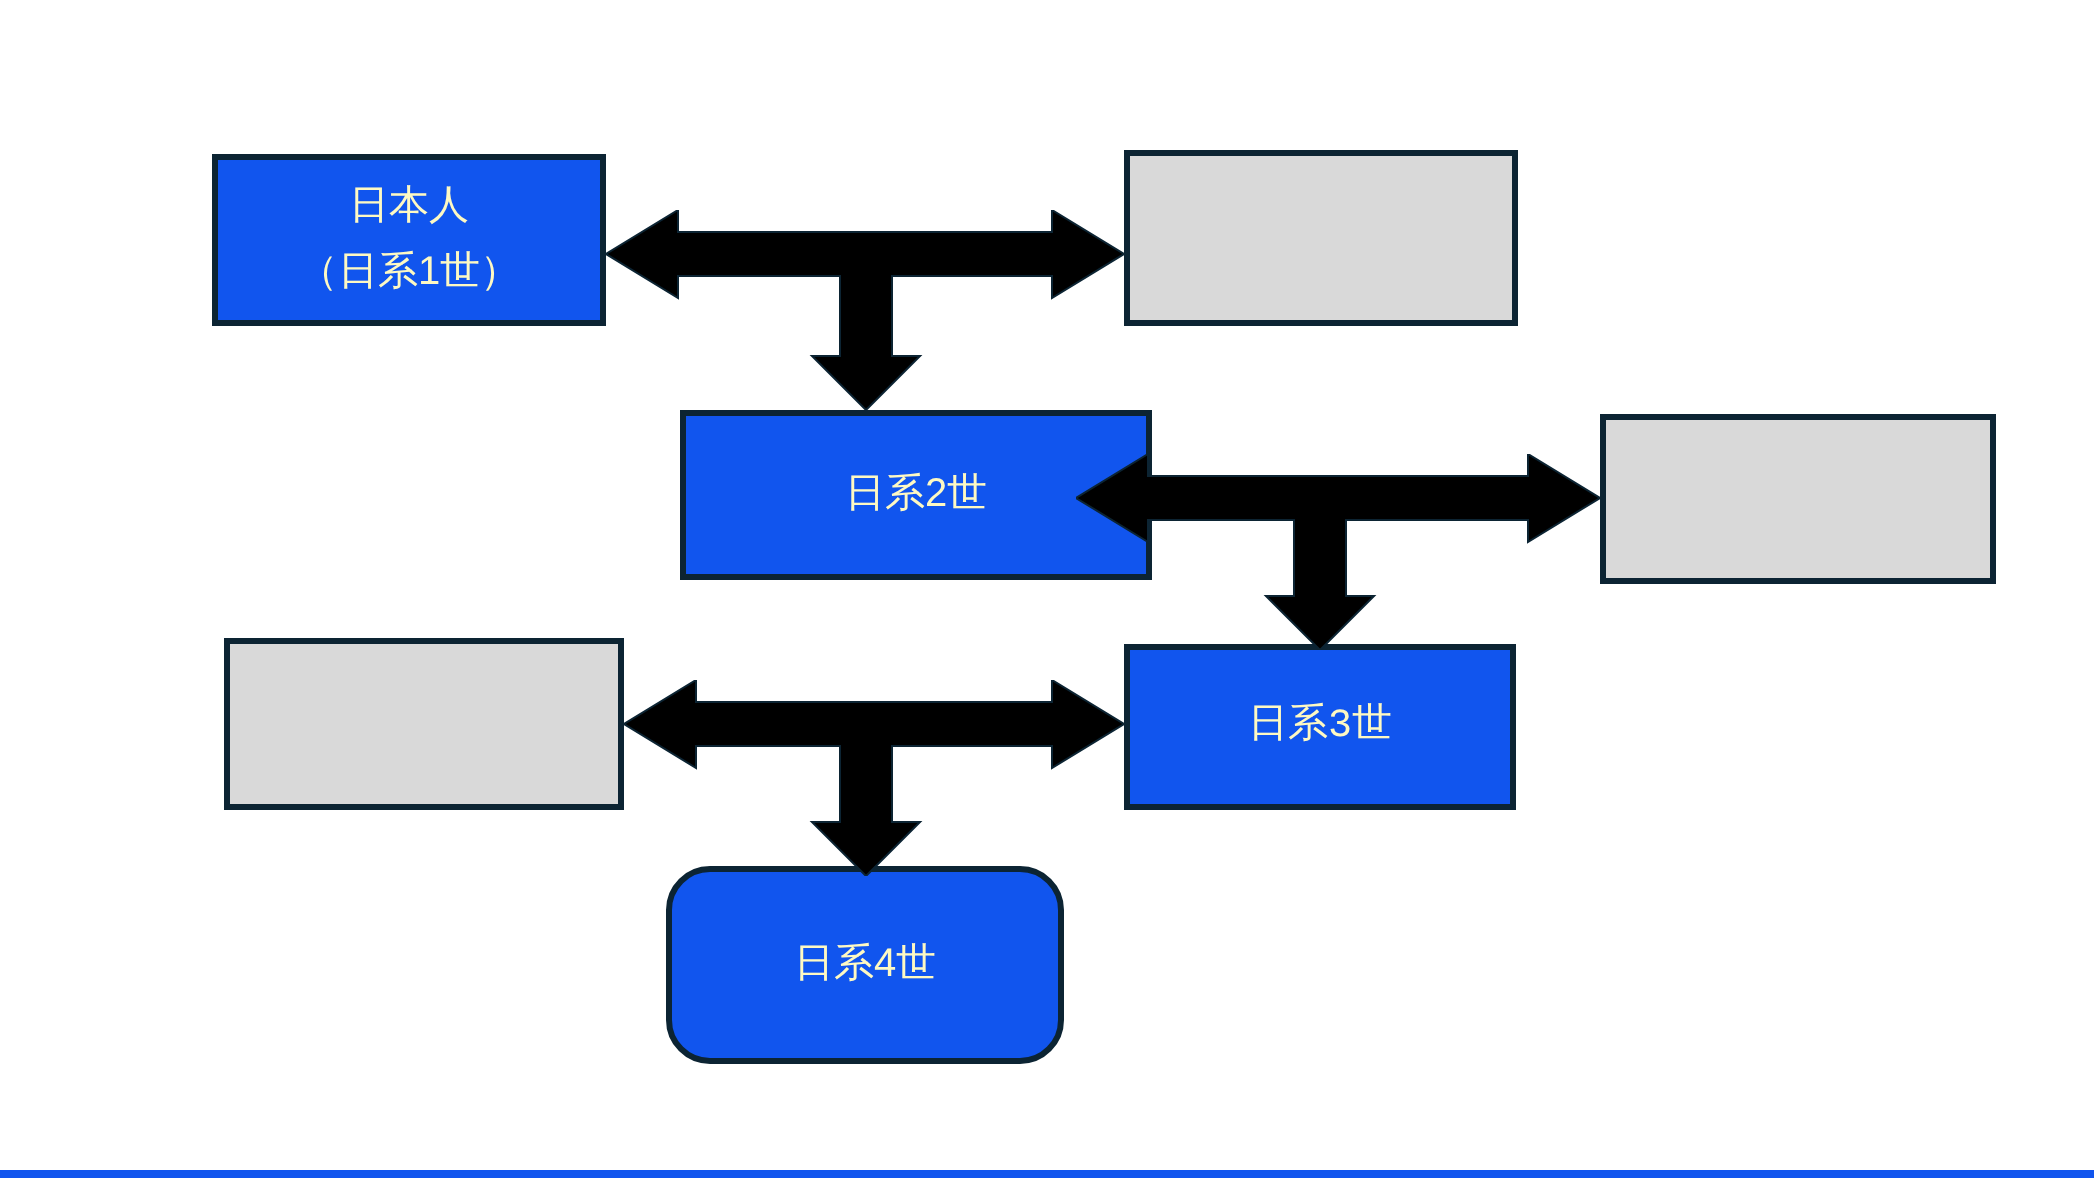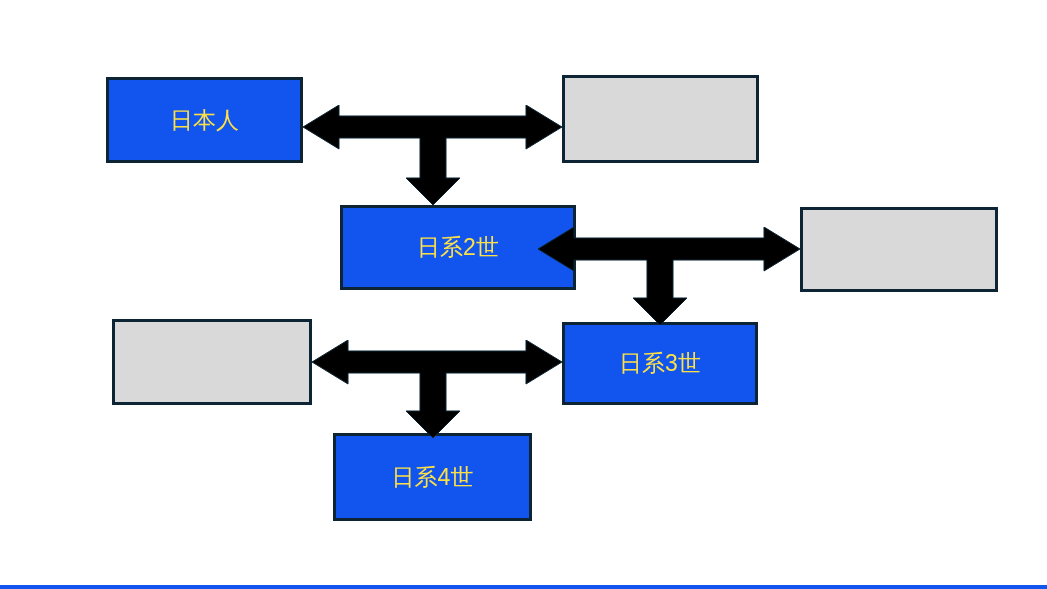--- a/index.html
+++ b/index.html
@@ -21,22 +21,22 @@
     border: 3px solid #0c2433;
     display: flex;
     flex-direction: column;
     align-items: center;
     justify-content: center;
     text-align: center;
     z-index: 1;
   }
   .box.blue {
     background: #1155ee;
-    color: #fde047;
-    font-size: 23px;
+    color: #fef9c3;
+    font-size: 20px;
     line-height: 33px;
   }
   .box.gray {
     background: #d9d9d9;
   }
   .arrow {
     position: absolute;
     z-index: 2;
   }
   .arrow polygon {
@@ -52,34 +52,35 @@
     height: 4px;
     background: #1155ee;
     z-index: 3;
   }
   
   #box-gen1    { left:106px; top:77px;  width:197px; height:86px; }
   #box-spouse1 { left:562px; top:75px;  width:197px; height:88px; }
   #box-gen2    { left:340px; top:205px; width:236px; height:85px; }
   #box-spouse2 { left:800px; top:207px; width:198px; height:85px; }
   #box-spouse3 { left:112px; top:319px; width:200px; height:86px; }
-  #box-gen3    { left:562px; top:322px; width:196px; height:83px; }
-  #box-gen4    { left:333px; top:433px; width:199px; height:88px; }
+  #box-gen3    { left:562px; top:322px; width:196px; height:83px;font-family:Liberation Mono, monospace; }
+  #box-gen4    { left:333px; top:433px; width:199px; height:99px;border-radius:22px; }
   
   #arrow-1 { left:303px; top:105px; }
   #arrow-2 { left:538px; top:227px; }
   #arrow-3 { left:312px; top:340px; }
 </style>
 </head>
 <body>
 
 <div class="slide">
 
   <div class="box blue" id="box-gen1">
     <span>日本人</span>
+    <span>（日系1世）</span>
   </div>
   <div class="box gray" id="box-spouse1">
     <span></span>
   </div>
 
   <div class="box blue" id="box-gen2">
     <span>日系2世</span>
   </div>
   <div class="box gray" id="box-spouse2">
     <span></span>

